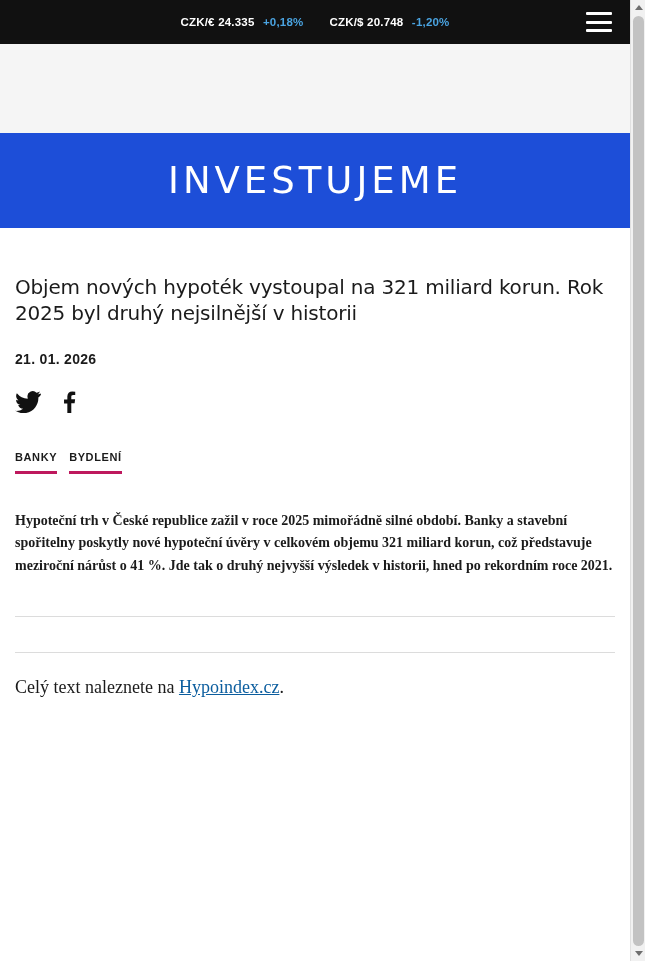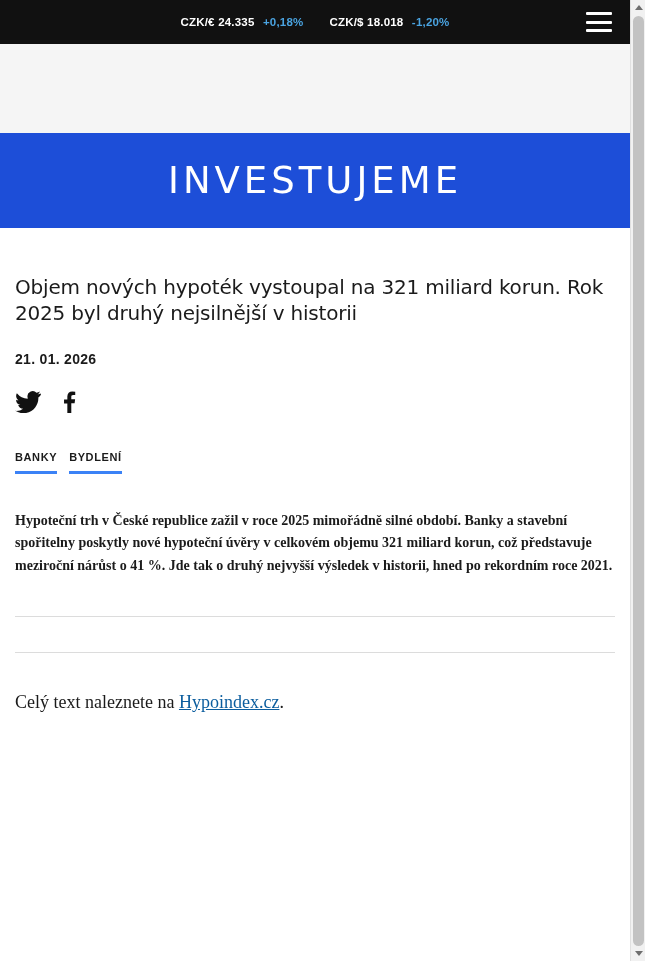--- a/index.html
+++ b/index.html
@@ -141,21 +141,21 @@
     margin-top: 36px;
     display: flex;
     gap: 12px;
   }
   .tag {
     font-size: 11px;
     font-weight: bold;
     letter-spacing: 0.6px;
     color: #1b1b1b;
     padding-bottom: 8px;
-    border-bottom: 3px solid #3b82f6;
+    border-bottom: 3px solid #be185d;
     cursor: pointer;
     text-transform: uppercase;
   }
 
   .perex {
     margin-top: 36px;
     font-family: "Liberation Serif", serif;
     font-size: 14px;
     font-weight: bold;
     line-height: 1.62;
@@ -163,21 +163,21 @@
   }
 
   .rule {
     border: none;
     border-top: 1px solid #dcdcdc;
     margin: 38px 0 0 0;
   }
   .rule.second { margin-top: 35px; }
 
   .outro {
-    margin-top: 36px;
+    margin-top: 21px;
     font-family: "Liberation Serif", serif;
     font-size: 18px;
     line-height: 1.5;
     color: #1b1b1b;
   }
   .outro a {
     color: #0b5d9e;
     text-decoration: underline;
   }
 
@@ -230,21 +230,21 @@
 
     <div class="ticker-bar">
       <div class="ticker-items">
         <div class="ticker-item">
           <span class="pair">CZK/€</span>
           <span class="val">24.335</span>
           <span class="chg up">+0,18%</span>
         </div>
         <div class="ticker-item">
           <span class="pair">CZK/$</span>
-          <span class="val">18.018</span>
+          <span class="val">20.748</span>
           <span class="chg down">-1,20%</span>
         </div>
       </div>
       <div class="hamburger">
         <span></span>
           <span></span>
           <span></span>
       </div>
     </div>
 

